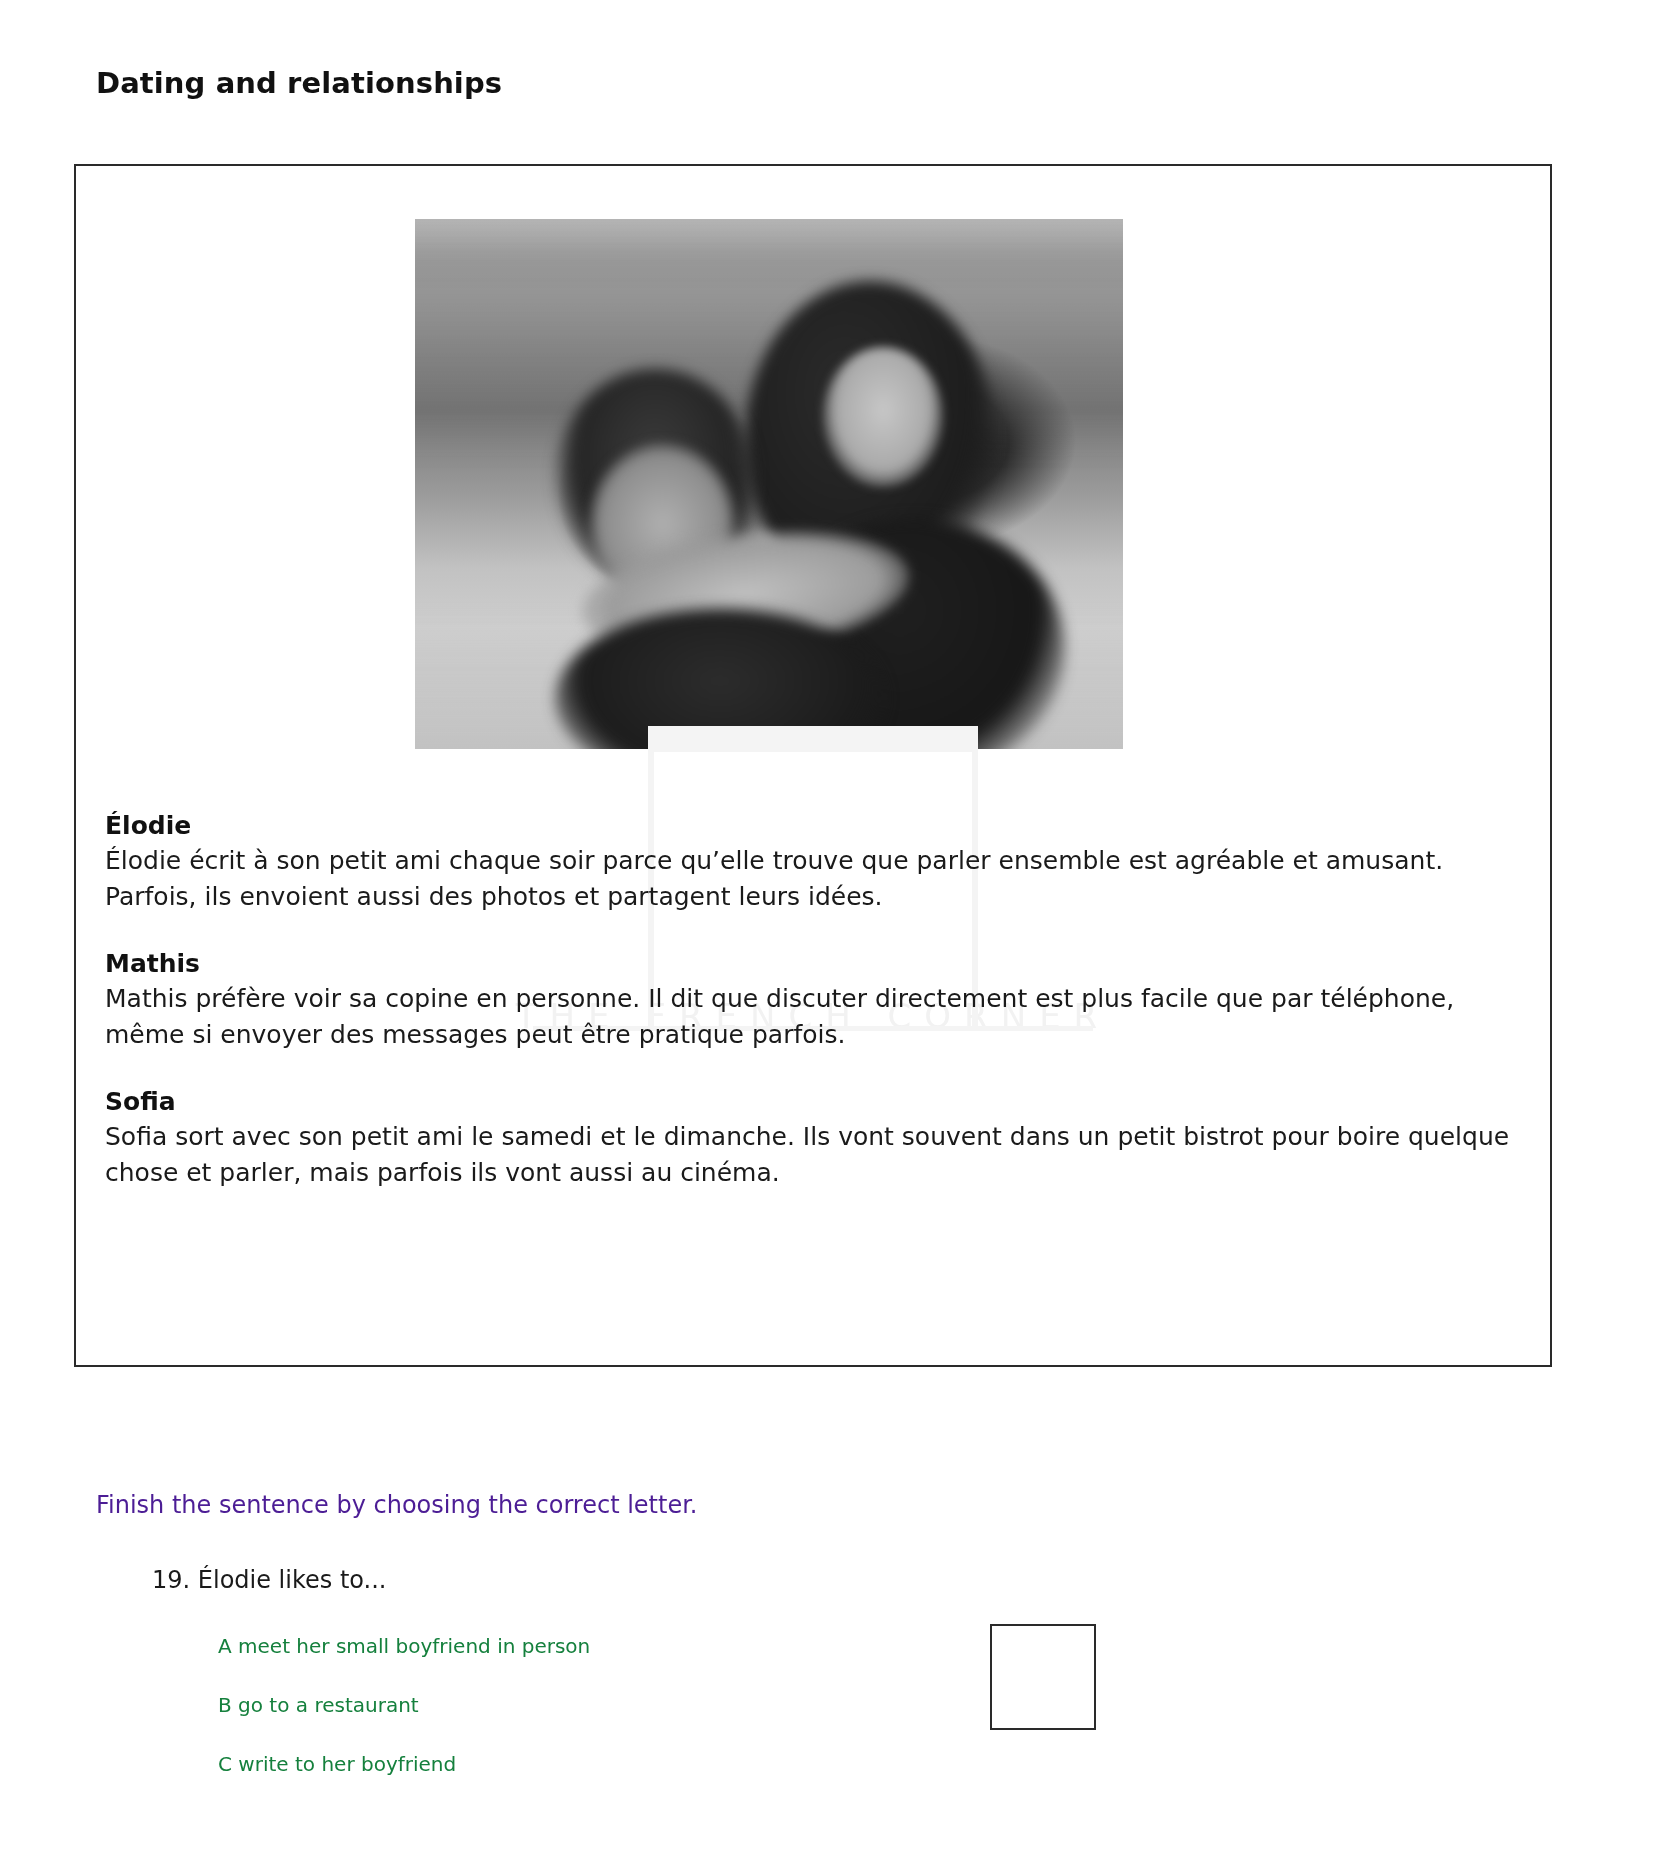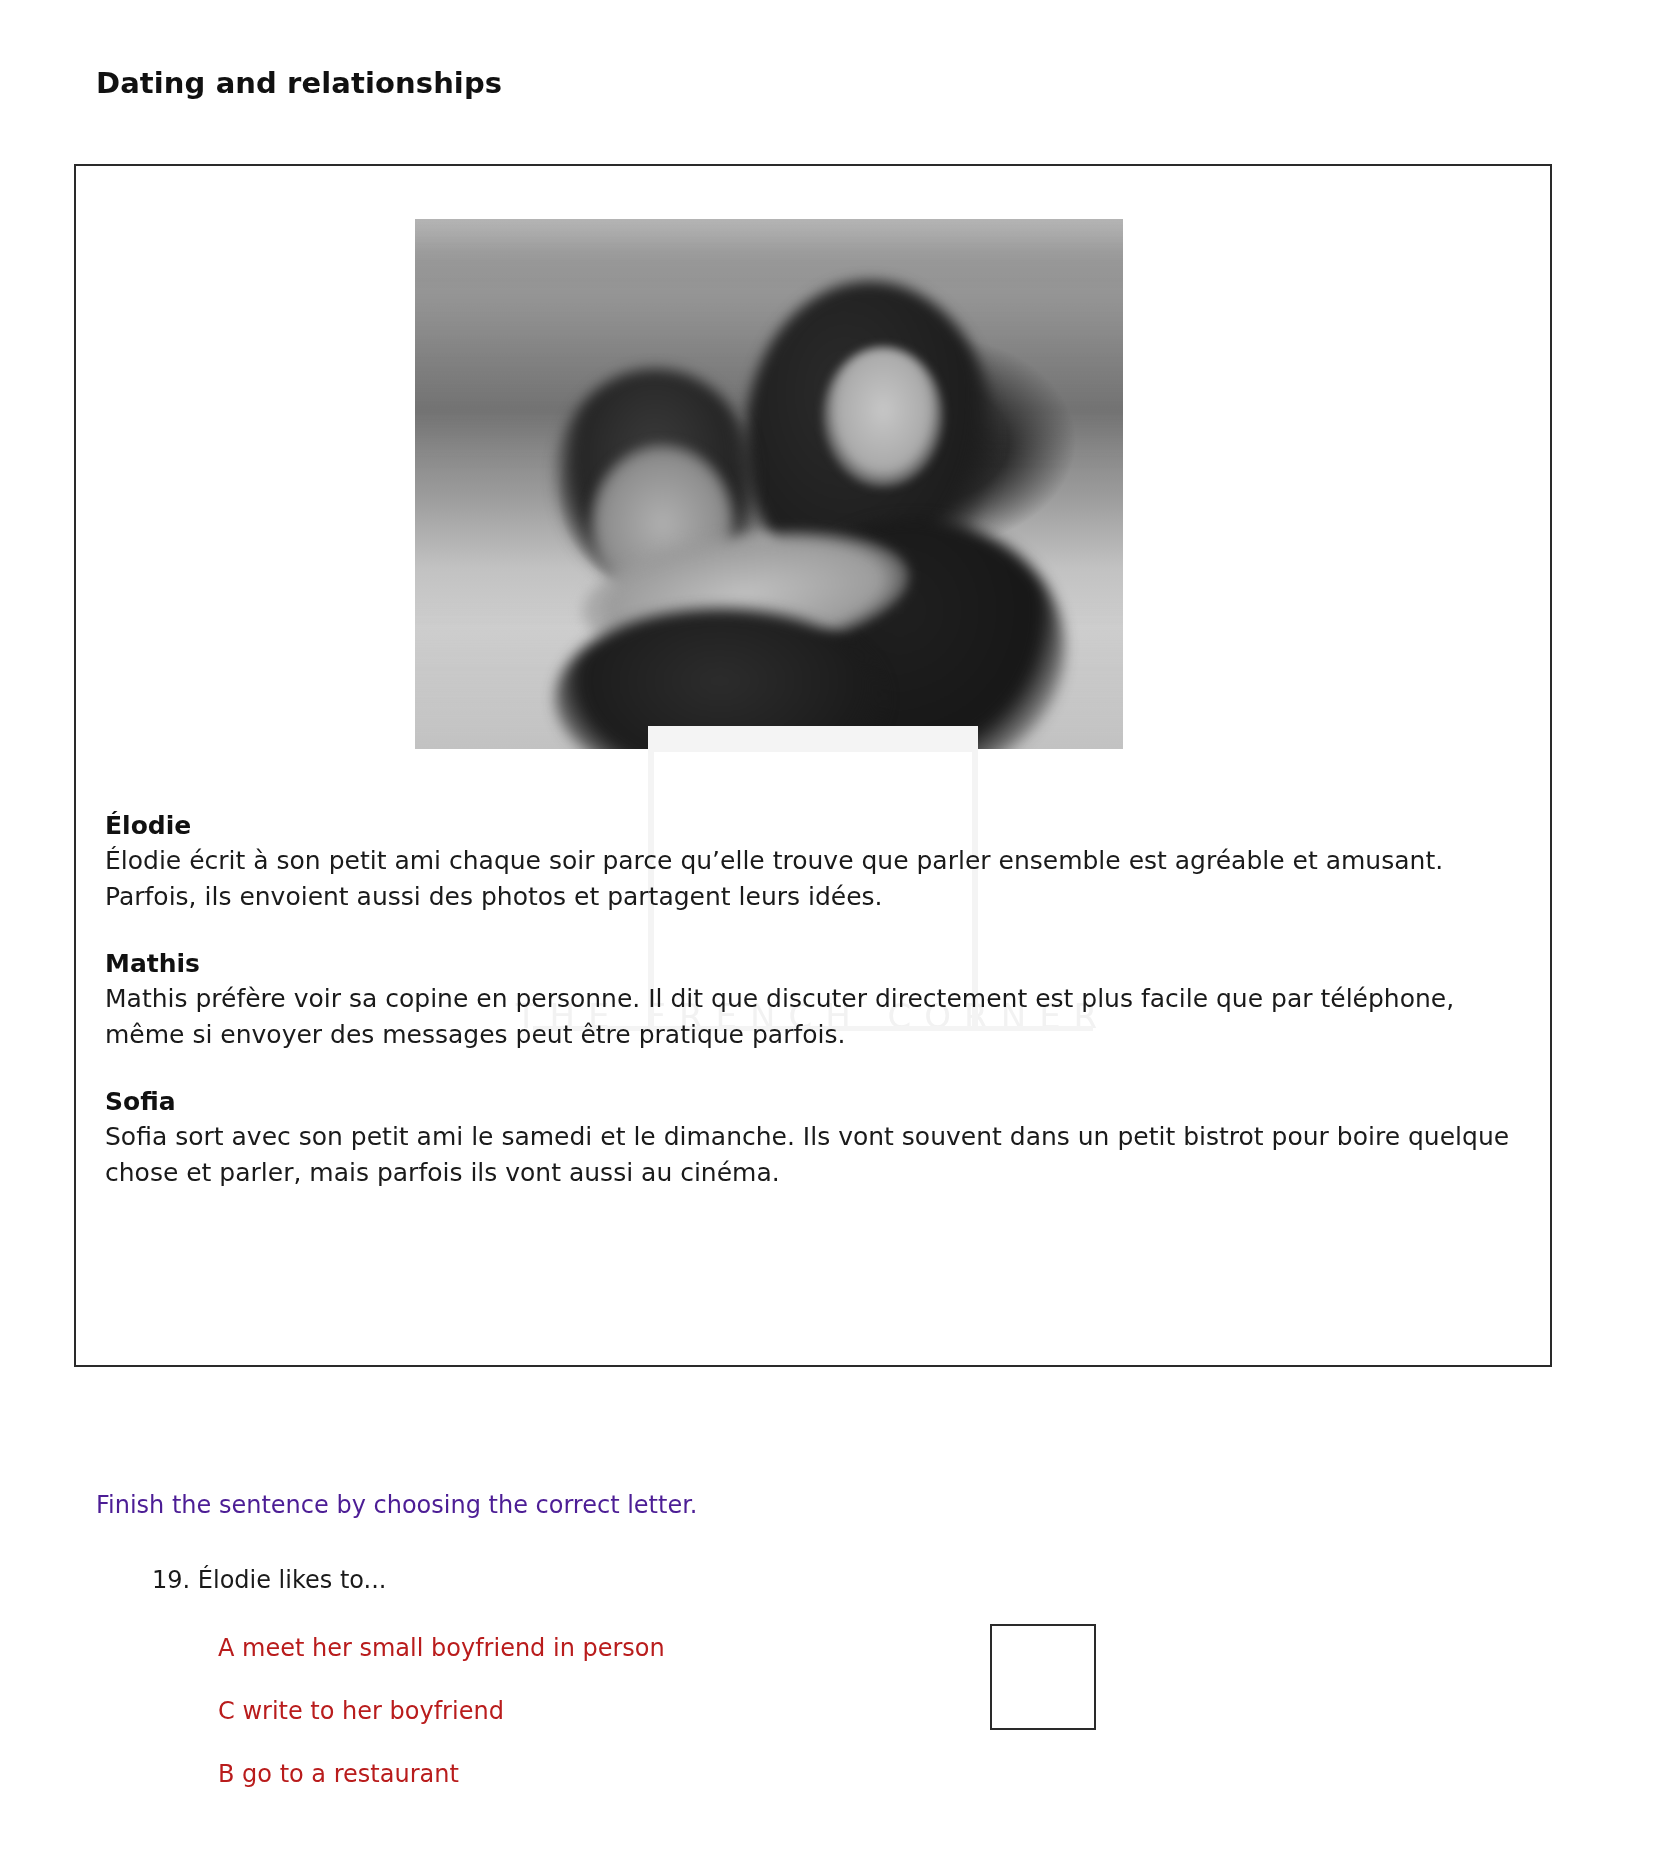--- a/index.html
+++ b/index.html
@@ -190,22 +190,22 @@
     position: absolute;
     left: 152px;
     top: 1530px;
     font-size: 24px;
     color: #1a1a1a;
   }
   .options {
     position: absolute;
     left: 218px;
     top: 1598px;
-    font-size: 24px;
-    color: #b91c1c;
+    font-size: 20px;
+    color: #15803d;
   }
   .option {
     margin-bottom: 35px;
   }
   .option:last-child { margin-bottom: 0; }
   .answer-box {
     position: absolute;
     left: 990px;
     top: 1588px;
     width: 106px;
@@ -256,19 +256,19 @@
     </div>
 
   </div>
 
   <div class="instruction">Finish the sentence by choosing the correct letter.</div>
 
   <div class="question">19. Élodie likes to...</div>
 
   <div class="options">
     <div class="option">A meet her small boyfriend in person</div>
+    <div class="option">B go to a restaurant</div>
     <div class="option">C write to her boyfriend</div>
-    <div class="option">B go to a restaurant</div>
   </div>
 
   <div class="answer-box"></div>
 
 </div>
 
 </body></html>

